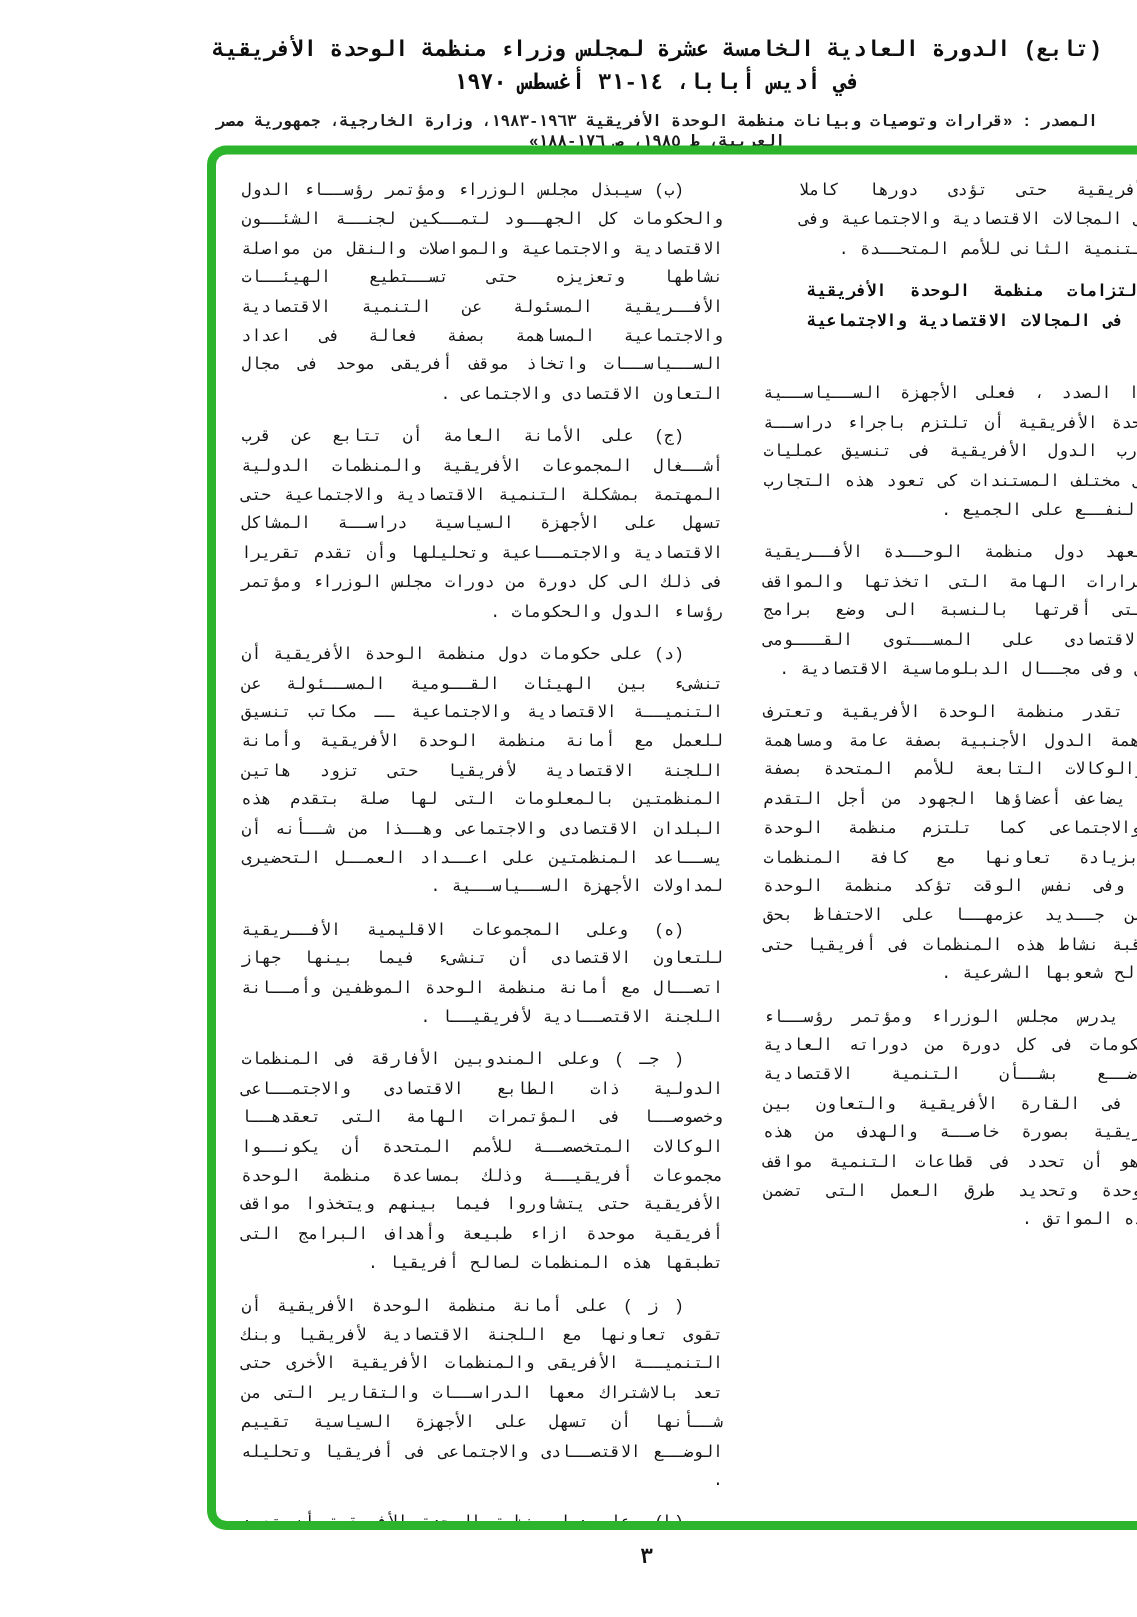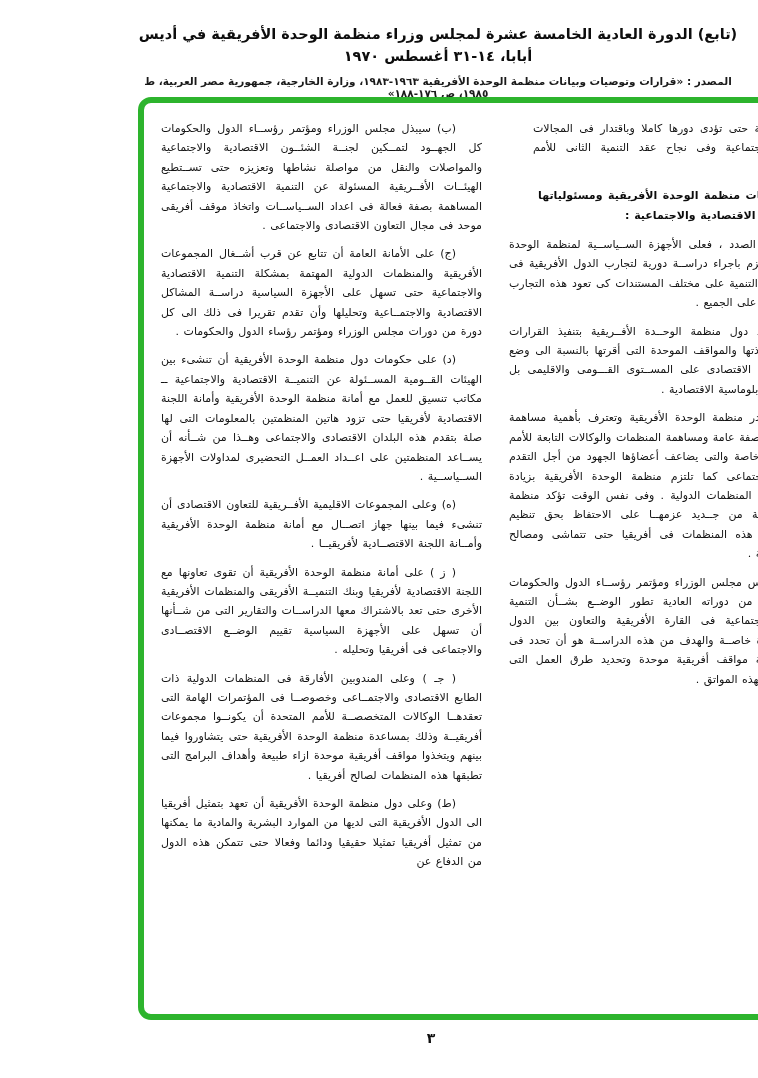--- a/index.html
+++ b/index.html
@@ -4,21 +4,21 @@
 <style>
   * { margin:0; padding:0; box-sizing:border-box; }
   html,body { background:#ffffff; }
   body {
     width:758px; height:1078px;
     position:relative; overflow:hidden;
     font-family:"DejaVu Sans", sans-serif;
     direction:rtl;
     color:#161616;
   }
-  .page { position:relative; width:640px; height:1078px; }
+  .page { position:relative; width:640px; height:1078px;font-family:Liberation Mono, monospace; }
 
   
   .doc-header { position:absolute; top:24px; right:0; left:0; text-align:center; }
   .doc-title {
     font-size:14.5px; font-weight:bold; color:#0d0d0d;
     line-height:1.5; padding:0 18px; letter-spacing:0;
   }
   .doc-source {
     font-size:10.5px; font-weight:bold; color:#1a1a1a;
     margin-top:7px; padding:0 25px;
@@ -78,23 +78,23 @@
       <p class="para">وفى هذا الصدد ، فعلى الأجهزة الســياســية لمنظمة الوحدة الأفريقية أن تلتزم باجراء دراســة دورية لتجارب الدول الأفريقية فى تنسيق عمليات التنمية على مختلف المستندات كى تعود هذه التجارب ونتائجها بالنفــع على الجميع .</p>
       <p class="para">(ج) تتعهد دول منظمة الوحــدة الأفــريقية بتنفيذ القرارات الهامة التى اتخذتها والمواقف الموحدة التى أقرتها بالنسبة الى وضع برامج التخطيط الاقتصادى على المســتوى القـــومى والاقليمى بل وفى مجــال الدبلوماسية الاقتصادية .</p>
       <p class="para">( د ) تقدر منظمة الوحدة الأفريقية وتعترف بأهمية مساهمة الدول الأجنبية بصفة عامة ومساهمة المنظمات والوكالات التابعة للأمم المتحدة بصفة خاصة والتى يضاعف أعضاؤها الجهود من أجل التقدم الاقتصادى والاجتماعى كما تلتزم منظمة الوحدة الأفريقية بزيادة تعاونها مع كافة المنظمات الدولية . وفى نفس الوقت تؤكد منظمة الوحدة الأفريقية من جــديد عزمهــا على الاحتفاظ بحق تنظيم ومراقبة نشاط هذه المنظمات فى أفريقيا حتى تتماشى ومصالح شعوبها الشرعية .</p>
       <p class="para">( أ ) يدرس مجلس الوزراء ومؤتمر رؤســاء الدول والحكومات فى كل دورة من دوراته العادية تطور الوضــع بشــأن التنمية الاقتصادية والاجتماعية فى القارة الأفريقية والتعاون بين الدول الأفريقية بصورة خاصــة والهدف من هذه الدراســة هو أن تحدد فى قطاعات التنمية مواقف أفريقية موحدة وتحديد طرق العمل التى تضمن الالتزام بهذه المواتق .</p>
     </div>
 
     <div class="col">
       <p class="para">(ب) سيبذل مجلس الوزراء ومؤتمر رؤســاء الدول والحكومات كل الجهــود لتمــكين لجنــة الشئــون الاقتصادية والاجتماعية والمواصلات والنقل من مواصلة نشاطها وتعزيزه حتى تســتطيع الهيئــات الأفــريقية المسئولة عن التنمية الاقتصادية والاجتماعية المساهمة بصفة فعالة فى اعداد الســياســات واتخاذ موقف أفريقى موحد فى مجال التعاون الاقتصادى والاجتماعى .</p>
       <p class="para">(ج) على الأمانة العامة أن تتابع عن قرب أشــغال المجموعات الأفريقية والمنظمات الدولية المهتمة بمشكلة التنمية الاقتصادية والاجتماعية حتى تسهل على الأجهزة السياسية دراســة المشاكل الاقتصادية والاجتمــاعية وتحليلها وأن تقدم تقريرا فى ذلك الى كل دورة من دورات مجلس الوزراء ومؤتمر رؤساء الدول والحكومات .</p>
       <p class="para">(د) على حكومات دول منظمة الوحدة الأفريقية أن تنشىء بين الهيئات القــومية المســئولة عن التنميــة الاقتصادية والاجتماعية ــ مكاتب تنسيق للعمل مع أمانة منظمة الوحدة الأفريقية وأمانة اللجنة الاقتصادية لأفريقيا حتى تزود هاتين المنظمتين بالمعلومات التى لها صلة بتقدم هذه البلدان الاقتصادى والاجتماعى وهــذا من شــأنه أن يســاعد المنظمتين على اعــداد العمــل التحضيرى لمداولات الأجهزة الســياســية .</p>
-      <p class="para">(ه) وعلى المجموعات الاقليمية الأفــريقية للتعاون الاقتصادى أن تنشىء فيما بينها جهاز اتصــال مع أمانة منظمة الوحدة الأفريقية وأمــانة اللجنة الاقتصــادية لأفريقيــا .</p>
+      <p class="para">(ه) وعلى المجموعات الاقليمية الأفــريقية للتعاون الاقتصادى أن تنشىء فيما بينها جهاز اتصــال مع أمانة منظمة الوحدة الموظفين وأمــانة اللجنة الاقتصــادية لأفريقيــا .</p>
+      <p class="para">( جـ ) وعلى المندوبين الأفارقة فى المنظمات الدولية ذات الطابع الاقتصادى والاجتمــاعى وخصوصــا فى المؤتمرات الهامة التى تعقدهــا الوكالات المتخصصــة للأمم المتحدة أن يكونــوا مجموعات أفريقيــة وذلك بمساعدة منظمة الوحدة الأفريقية حتى يتشاوروا فيما بينهم ويتخذوا مواقف أفريقية موحدة ازاء طبيعة وأهداف البرامج التى تطبقها هذه المنظمات لصالح أفريقيا .</p>
       <p class="para">( ز ) على أمانة منظمة الوحدة الأفريقية أن تقوى تعاونها مع اللجنة الاقتصادية لأفريقيا وبنك التنميــة الأفريقى والمنظمات الأفريقية الأخرى حتى تعد بالاشتراك معها الدراســات والتقارير التى من شــأنها أن تسهل على الأجهزة السياسية تقييم الوضــع الاقتصــادى والاجتماعى فى أفريقيا وتحليله .</p>
-      <p class="para">( جـ ) وعلى المندوبين الأفارقة فى المنظمات الدولية ذات الطابع الاقتصادى والاجتمــاعى وخصوصــا فى المؤتمرات الهامة التى تعقدهــا الوكالات المتخصصــة للأمم المتحدة أن يكونــوا مجموعات أفريقيــة وذلك بمساعدة منظمة الوحدة الأفريقية حتى يتشاوروا فيما بينهم ويتخذوا مواقف أفريقية موحدة ازاء طبيعة وأهداف البرامج التى تطبقها هذه المنظمات لصالح أفريقيا .</p>
       <p class="para">(ط) وعلى دول منظمة الوحدة الأفريقية أن تعهد بتمثيل أفريقيا الى الدول الأفريقية التى لديها من الموارد البشرية والمادية ما يمكنها من تمثيل أفريقيا تمثيلا حقيقيا ودائما وفعالا حتى تتمكن هذه الدول من الدفاع عن</p>
     </div>
 
   </div>
 
   <div class="page-number">٣</div>
 
 </div>
 
 </body></html>

